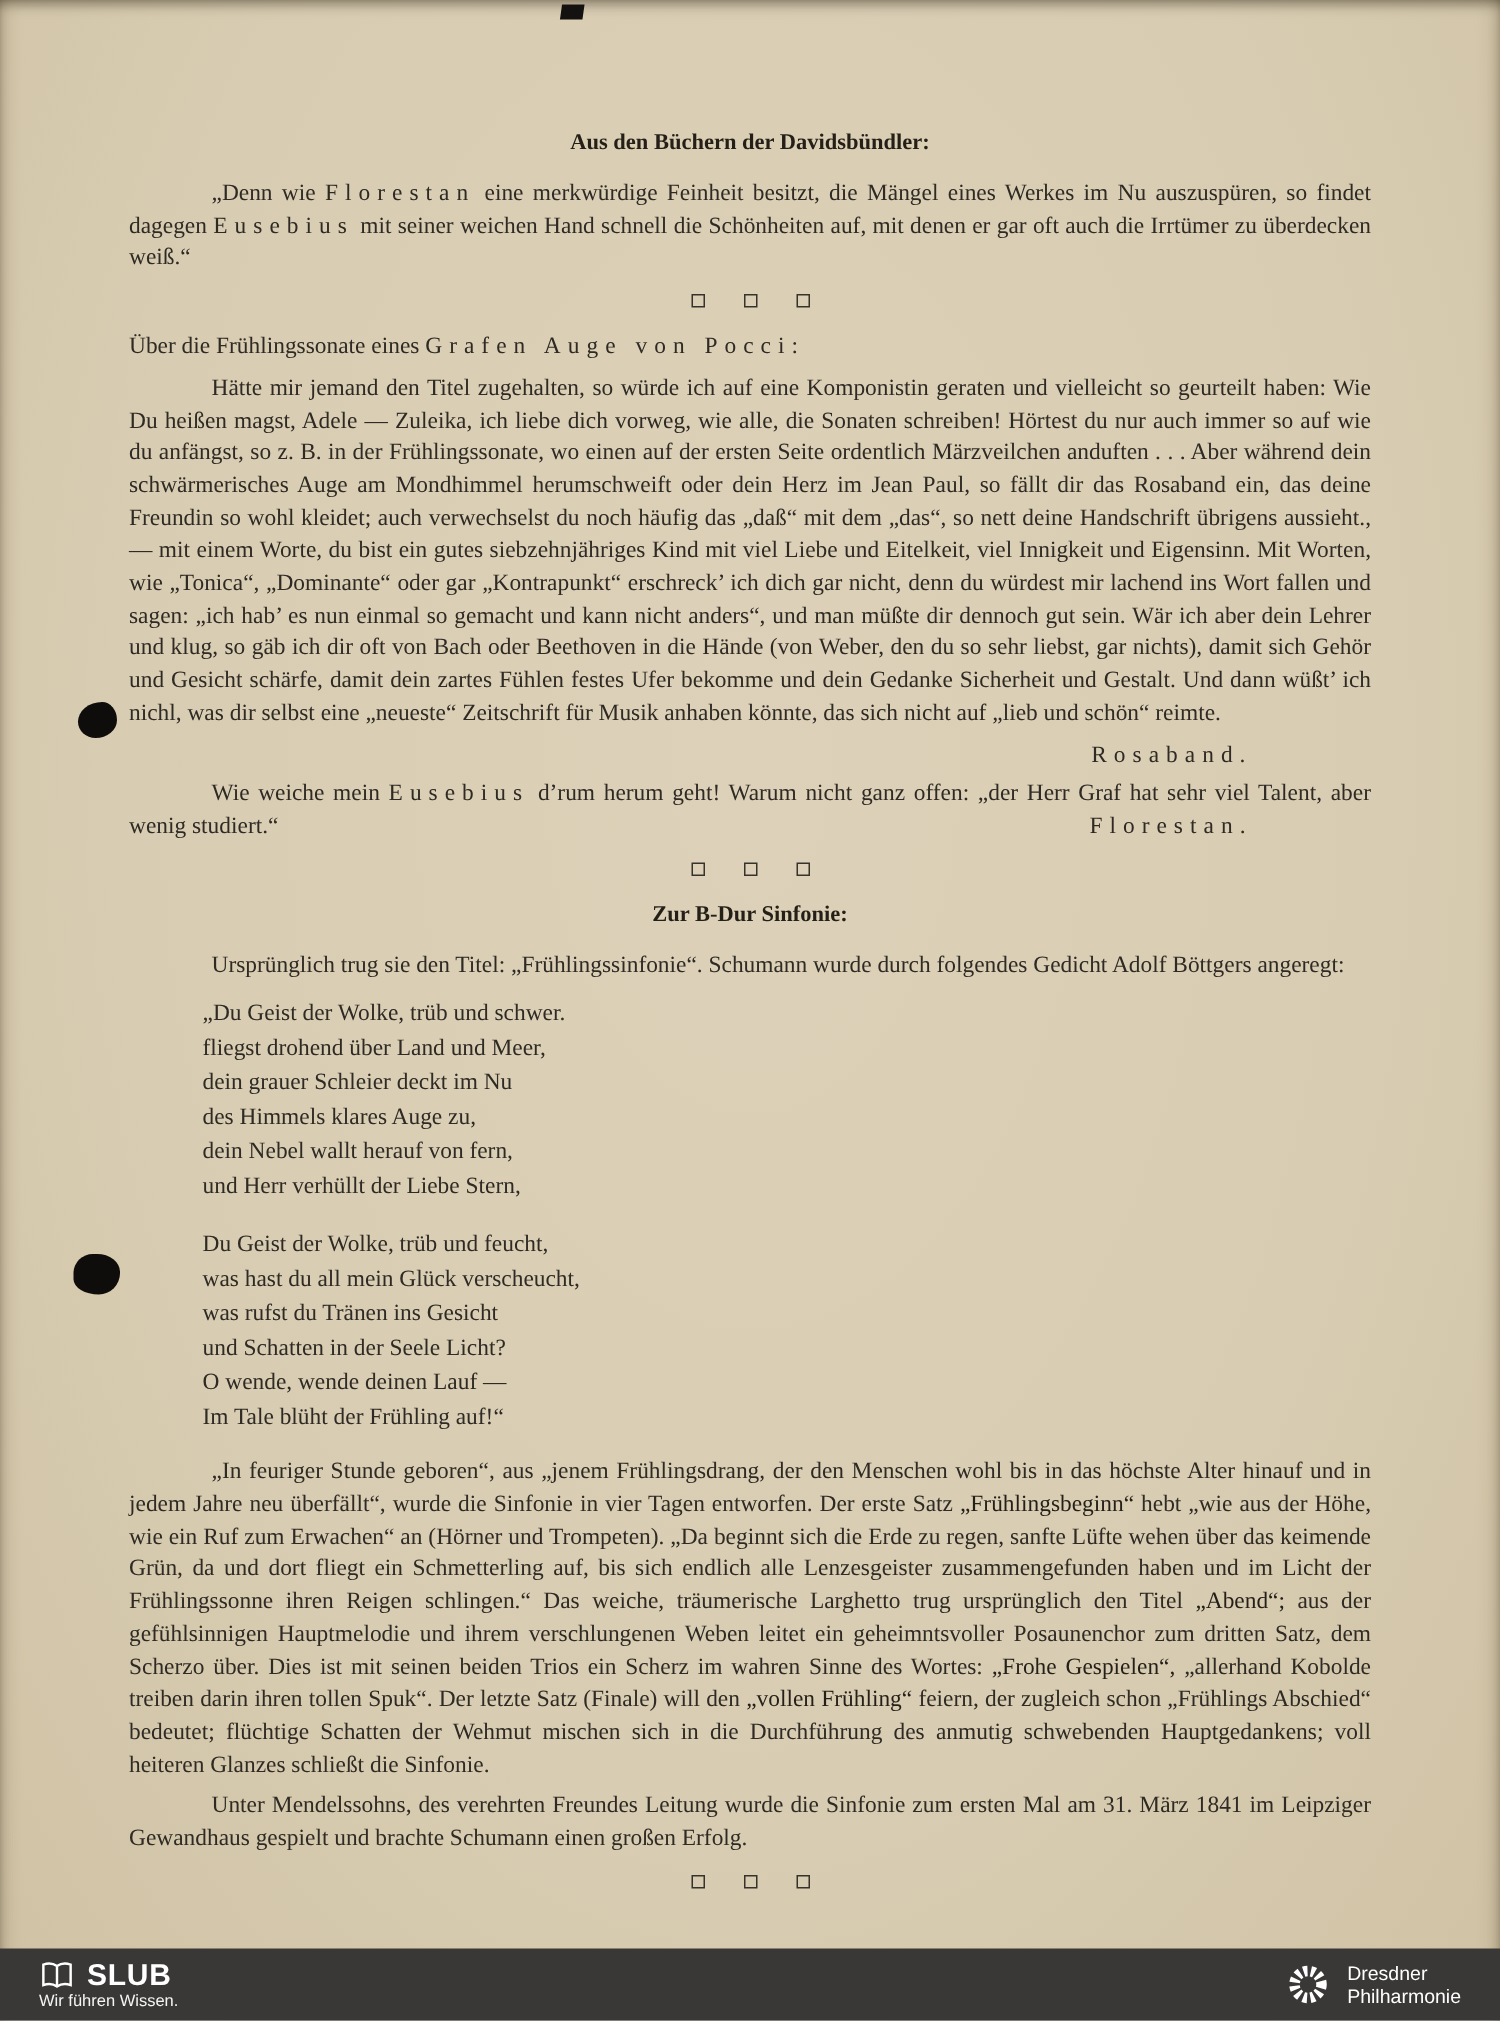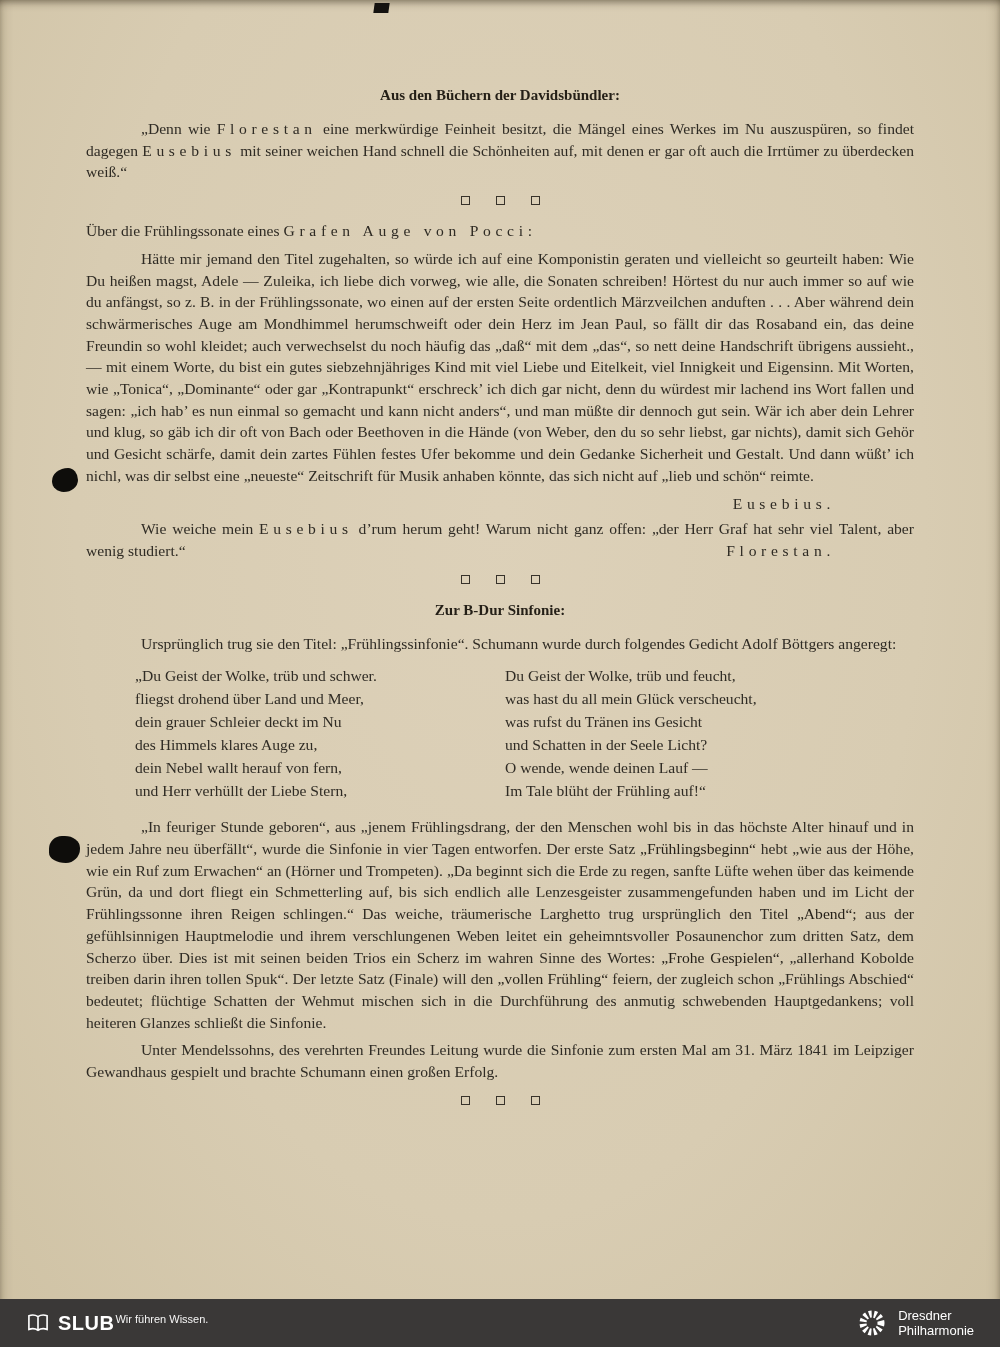--- a/index.html
+++ b/index.html
@@ -31,37 +31,37 @@
   .seg-b{font-weight:normal;color:#241f17;}
   .ornament{display:flex;justify-content:center;gap:26px;margin:13px 0 15px;}
   .sq{width:7px;height:7px;border:1.6px solid #37322a;background:transparent;}
   .sig{
     text-align:right;padding-right:95px;font-size:15.6px;line-height:21.7px;
     letter-spacing:.30em;margin:0 0 4px;
   }
   .sig-overlap{margin-top:-21.7px;}
   .poem{
     display:flex;margin:10px 0 14px 65px;
-    font-size:15.6px;line-height:23px;
+    font-size:15.6px;line-height:23px;flex-direction:column;
   }
   .poem-col-left{width:310px;margin-right:60px;}
-  .poem-col-right{flex:1;}
+  .poem-col-right{flex:1;margin-top:16px;}
   
   .scan-mark-top{position:absolute;left:374px;top:3px;width:15px;height:10px;background:#141210;transform:skewX(-8deg);}
   .ink-blob-1{position:absolute;left:52px;top:468px;width:26px;height:24px;background:#0e0d0b;border-radius:62% 38% 55% 45%/55% 50% 50% 45%;}
   .ink-blob-2{position:absolute;left:49px;top:836px;width:31px;height:27px;background:#0e0d0b;border-radius:46% 54% 50% 60%/52% 48% 58% 42%;}
   
   .footer{
     position:absolute;left:0;right:0;bottom:0;height:48px;
     background:#3a3837;color:#ffffff;
     display:flex;justify-content:space-between;align-items:center;
     padding:0 26px;box-sizing:border-box;
     font-family:"Liberation Sans","DejaVu Sans",sans-serif;
   }
-  .slub-block{display:flex;flex-direction:row;justify-content:center;gap:1px;}
+  .slub-block{display:flex;flex-direction:column;justify-content:center;gap:1px;}
   .slub-row{display:flex;align-items:center;gap:8px;}
   .slub-name{font-size:20px;font-weight:bold;letter-spacing:.5px;line-height:20px;}
   .slub-tagline{font-size:11px;line-height:12px;opacity:.95;}
   .dp-block{display:flex;align-items:center;gap:11px;}
   .dp-text{font-size:13px;line-height:15.5px;}
   .icon-svg{display:block;}
 </style>
 </head>
 <body>
 
@@ -80,21 +80,21 @@
     <div class="ornament">
       <span class="sq"></span>
       <span class="sq"></span>
       <span class="sq"></span>
     </div>
 
     <p class="body-para no-indent"><span class="seg-n">Über die Frühlingssonate eines </span><span class="seg-sp">Grafen Auge von Pocci</span><span class="seg-n">:</span></p>
 
     <p class="body-para">Hätte mir jemand den Titel zugehalten, so würde ich auf eine Komponistin geraten und vielleicht so geurteilt haben: Wie Du heißen magst, Adele — Zuleika, ich liebe dich vorweg, wie alle, die Sonaten schreiben! Hörtest du nur auch immer so auf wie du anfängst, so z. B. in der Frühlingssonate, wo einen auf der ersten Seite ordentlich Märzveilchen anduften . . .  Aber während dein schwärmerisches Auge am Mondhimmel herumschweift oder dein Herz im Jean Paul, so fällt dir das Rosaband ein, das deine Freundin so wohl kleidet; auch verwechselst du noch häufig das „daß“ mit dem „das“, so nett deine Handschrift übrigens aussieht., — mit einem Worte, du bist ein gutes siebzehnjähriges Kind mit viel Liebe und Eitelkeit, viel Innigkeit und Eigensinn. Mit Worten, wie „Tonica“, „Dominante“ oder gar „Kontrapunkt“ erschreck’ ich dich gar nicht, denn du würdest mir lachend ins Wort fallen und sagen: „ich hab’ es nun einmal so gemacht und kann nicht anders“, und man müßte dir dennoch gut sein. Wär ich aber dein Lehrer und klug, so gäb ich dir oft von Bach oder Beethoven in die Hände (von Weber, den du so sehr liebst, gar nichts), damit sich Gehör und Gesicht schärfe, damit dein zartes Fühlen festes Ufer bekomme und dein Gedanke Sicherheit und Gestalt. Und dann wüßt’ ich nichl, was dir selbst eine „neueste“ Zeitschrift für Musik anhaben könnte, das sich nicht auf „lieb und schön“ reimte.</p>
 
-    <div class="sig">Eusebius.</div>
+    <div class="sig">Rosaband.</div>
 
     <p class="body-para" style="margin-bottom:0;"><span class="seg-n">Wie weiche mein </span><span class="seg-sp">Eusebius</span><span class="seg-n"> d’rum herum geht! Warum nicht ganz offen: „der Herr Graf hat sehr viel Talent, aber wenig studiert.“</span></p>
 
     <div class="sig sig-overlap">Florestan.</div>
 
     <div class="ornament">
       <span class="sq"></span>
       <span class="sq"></span>
       <span class="sq"></span>
     </div>

